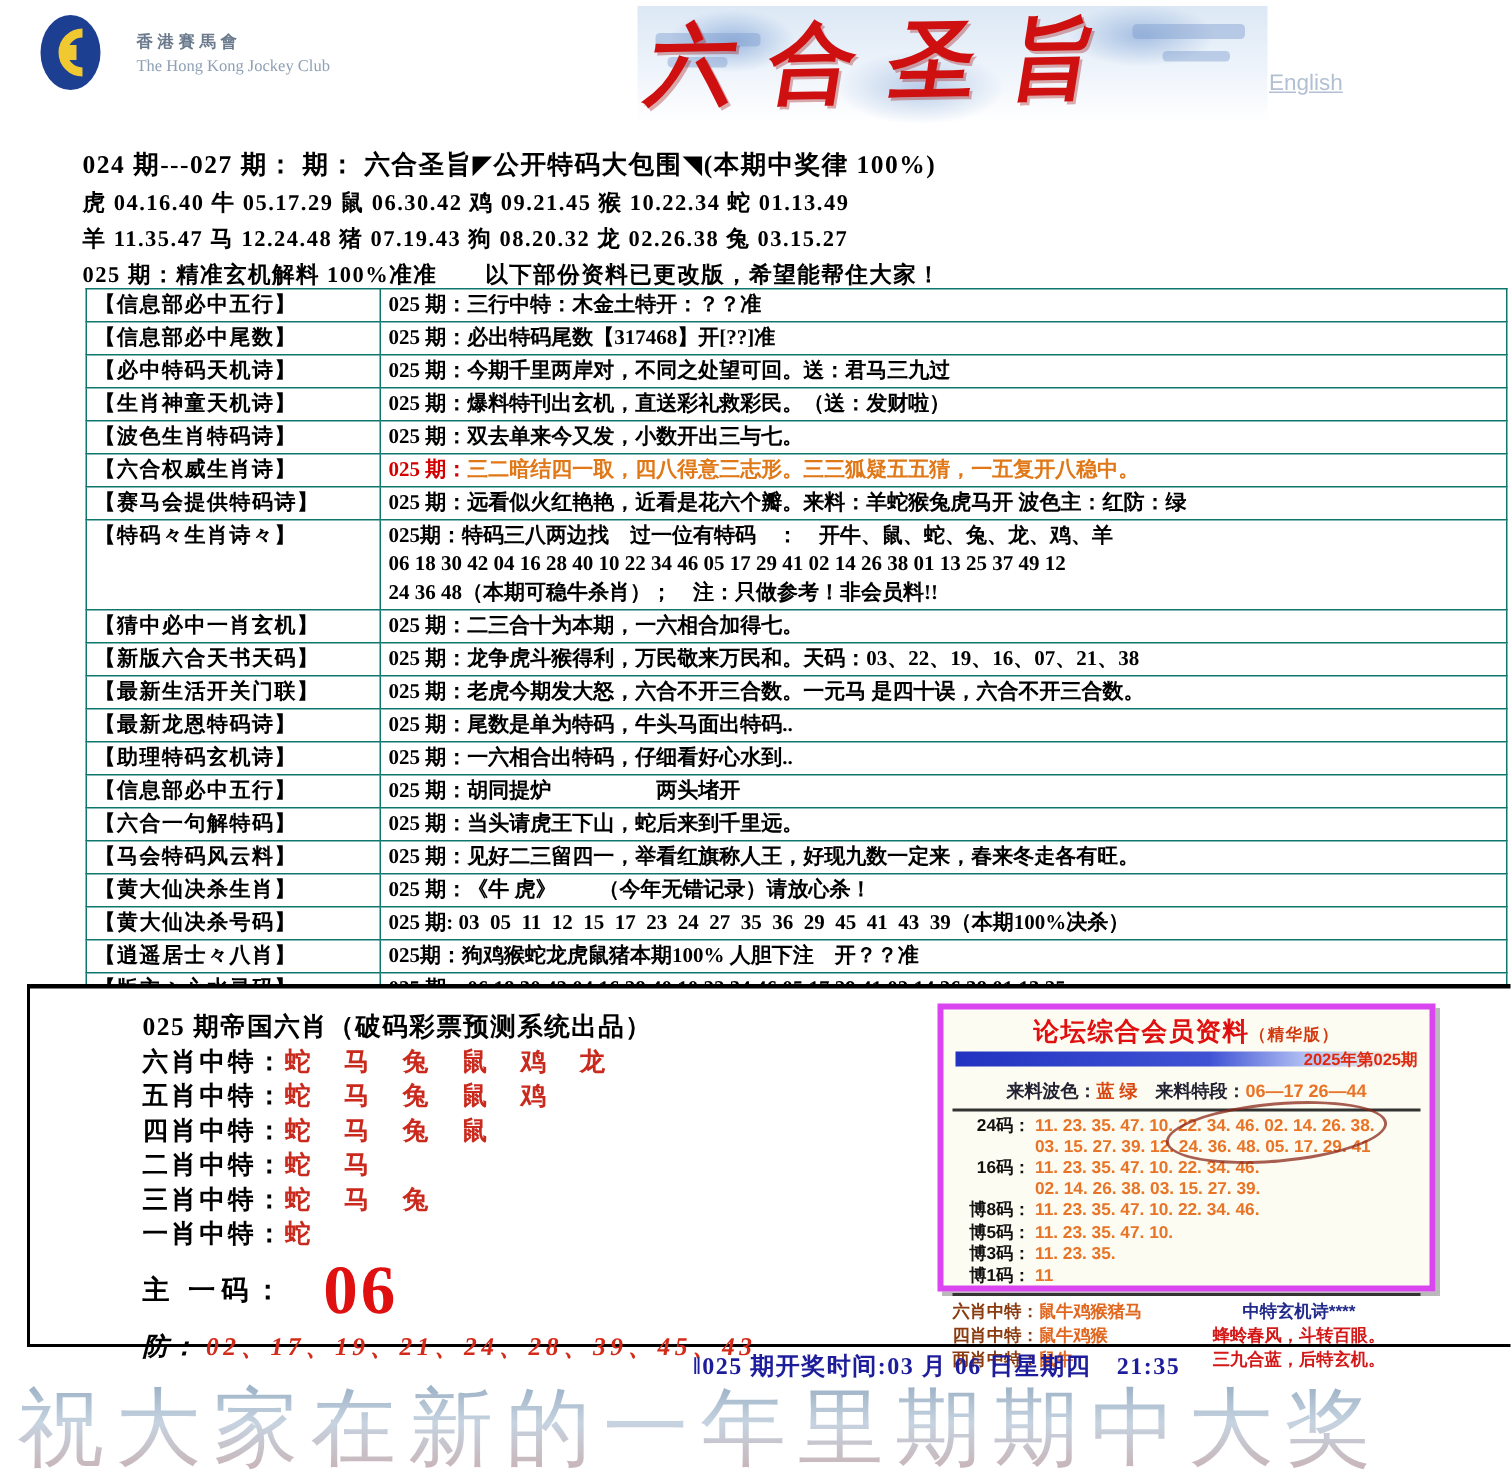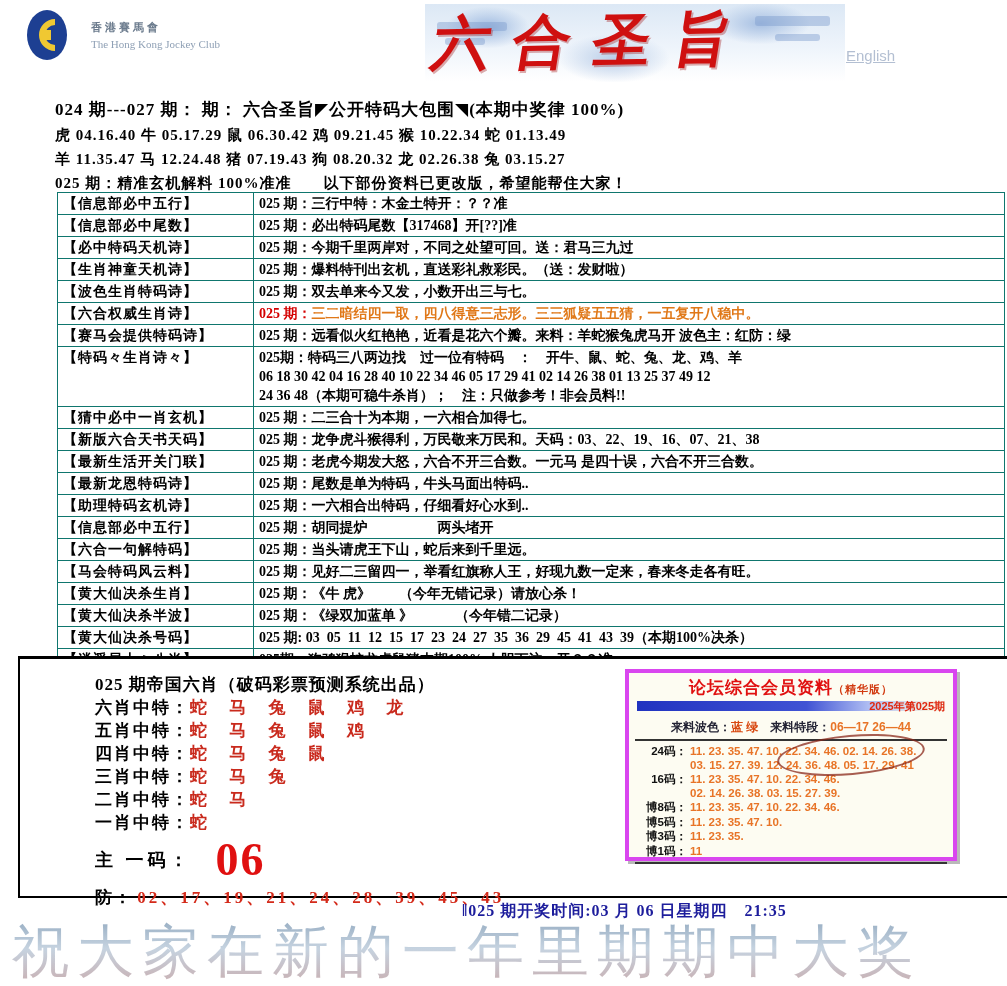--- a/index.html
+++ b/index.html
@@ -62,21 +62,21 @@
     border:2px solid #000; border-top-width:3px; background:#fff;
   }
   .diguo { position:absolute; left:75px; top:14px; font-weight:bold; }
   .diguo-title { font-size:17px; letter-spacing:1px; }
   .diguo-row { font-size:17px; line-height:23px; letter-spacing:2px; }
   .diguo-row .zlbl { color:#000; }
   .diguo-row .zval { color:#c92a1d; letter-spacing:9px; }
   .main-code { margin-top:4px; display:flex; align-items:center; }
   .main-code .zlbl { font-size:18px; letter-spacing:4px; }
   .main-code .big { font-size:46px; color:#e01010; line-height:44px; margin-left:24px; letter-spacing:2px; }
-  .fang-row { margin-top:4px; font-size:17px; }
+  .fang-row { margin-top:4px; font-size:17px;font-style:italic; }
   .fang-row .zlbl { letter-spacing:2px; }
   .fang-row .zval { color:#d42a1a; letter-spacing:3px; }
 
   
   .forum {
     position:absolute; left:605px; top:10px; width:332px; height:192px;
     border:4px solid #d946ef; background:#fdfcf2; box-shadow:3px 3px 0 #b9b9b9;
     font-family:"Liberation Sans","DejaVu Sans",sans-serif; padding:3px 6px;
   }
   .forum-title { text-align:center; font-weight:bold; color:#e01010; font-size:17px; letter-spacing:1px; }
@@ -238,24 +238,20 @@
       <tr>
         <td class="lbl">【马会特码风云料】</td>
         <td class="val"><span class="period">025 期：</span><span class="txt">见好二三留四一，举看红旗称人王，好现九数一定来，春来冬走各有旺。</span></td>
       </tr>
 
       <tr>
         <td class="lbl">【黄大仙决杀生肖】</td>
         <td class="val"><span class="period">025 期：</span><span class="txt">《牛 虎》　　（今年无错记录）请放心杀！</span></td>
       </tr>
 
-      <tr>
-        <td class="lbl">【黄大仙决杀半波】</td>
-        <td class="val"><span class="period">025 期：</span><span class="txt">《绿双加蓝单 》　　　（今年错二记录）</span></td>
-      </tr>
 
       <tr>
         <td class="lbl">【黄大仙决杀号码】</td>
         <td class="val"><span class="period">025 期: </span><span class="txt">03  05  11  12  15  17  23  24  27  35  36  29  45  41  43  39（本期100%决杀）</span></td>
       </tr>
 
       <tr>
         <td class="lbl">【逍遥居士々八肖】</td>
         <td class="val"><span class="period">025期：</span><span class="txt">狗鸡猴蛇龙虎鼠猪本期100% 人胆下注　开？？准</span></td>
       </tr>
@@ -280,25 +276,25 @@
 
         <div class="diguo-row">
           <span class="zlbl">五肖中特：</span><span class="zval">蛇 马 兔 鼠 鸡</span>
         </div>
 
         <div class="diguo-row">
           <span class="zlbl">四肖中特：</span><span class="zval">蛇 马 兔 鼠</span>
         </div>
 
         <div class="diguo-row">
+          <span class="zlbl">二肖中特：</span><span class="zval">蛇 马</span>
+        </div>
+
+        <div class="diguo-row">
           <span class="zlbl">三肖中特：</span><span class="zval">蛇 马 兔</span>
-        </div>
-
-        <div class="diguo-row">
-          <span class="zlbl">二肖中特：</span><span class="zval">蛇 马</span>
         </div>
 
         <div class="diguo-row">
           <span class="zlbl">一肖中特：</span><span class="zval">蛇</span>
         </div>
       </div>
     <div class="main-code">
       <span class="zlbl">主 一码：</span>
       <span class="big">06</span>
     </div>
@@ -345,19 +341,40 @@
           <span class="code-lbl">博3码：</span>
           <span class="code-val">11. 23. 35.</span>
         </div>
 
         <div class="code-row">
           <span class="code-lbl">博1码：</span>
           <span class="code-val">11</span>
         </div>
       </div>
     <div class="forum-hr2"></div>
+    <div class="forum-foot">
+      <div class="xiao-col">
+
+          <div class="xiao-row">
+            <span class="xiao-lbl">六肖中特：</span><span class="xiao-val">鼠牛鸡猴猪马</span>
+          </div>
+
+          <div class="xiao-row">
+            <span class="xiao-lbl">四肖中特：</span><span class="xiao-val">鼠牛鸡猴</span>
+          </div>
+
+          <div class="xiao-row">
+            <span class="xiao-lbl">两肖中特：</span><span class="xiao-val">鼠牛</span>
+          </div>
+        </div>
+      <div class="poem-col">
+        <div class="poem-title">中特玄机诗****</div>
+        <div class="poem-line">蜂蛉春风，斗转百眼。</div>
+        <div class="poem-line">三九合蓝，后特玄机。</div>
+      </div>
+    </div>
     <div class="circle-anno"></div>
   </div>
 
 </div>
 
 <div class="draw-time">‖025 期开奖时间:03 月 06 日星期四　21:35</div>
 <div class="wish">祝大家在新的一年里期期中大奖</div>
 
 </body></html>

